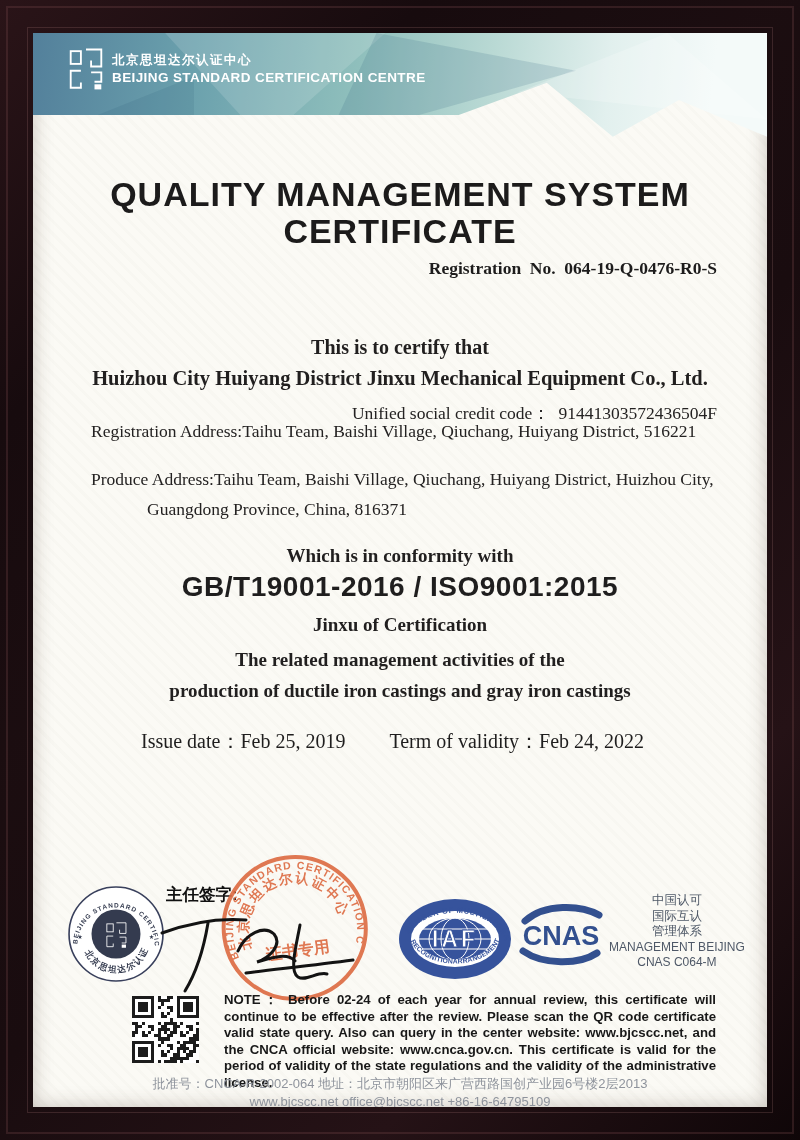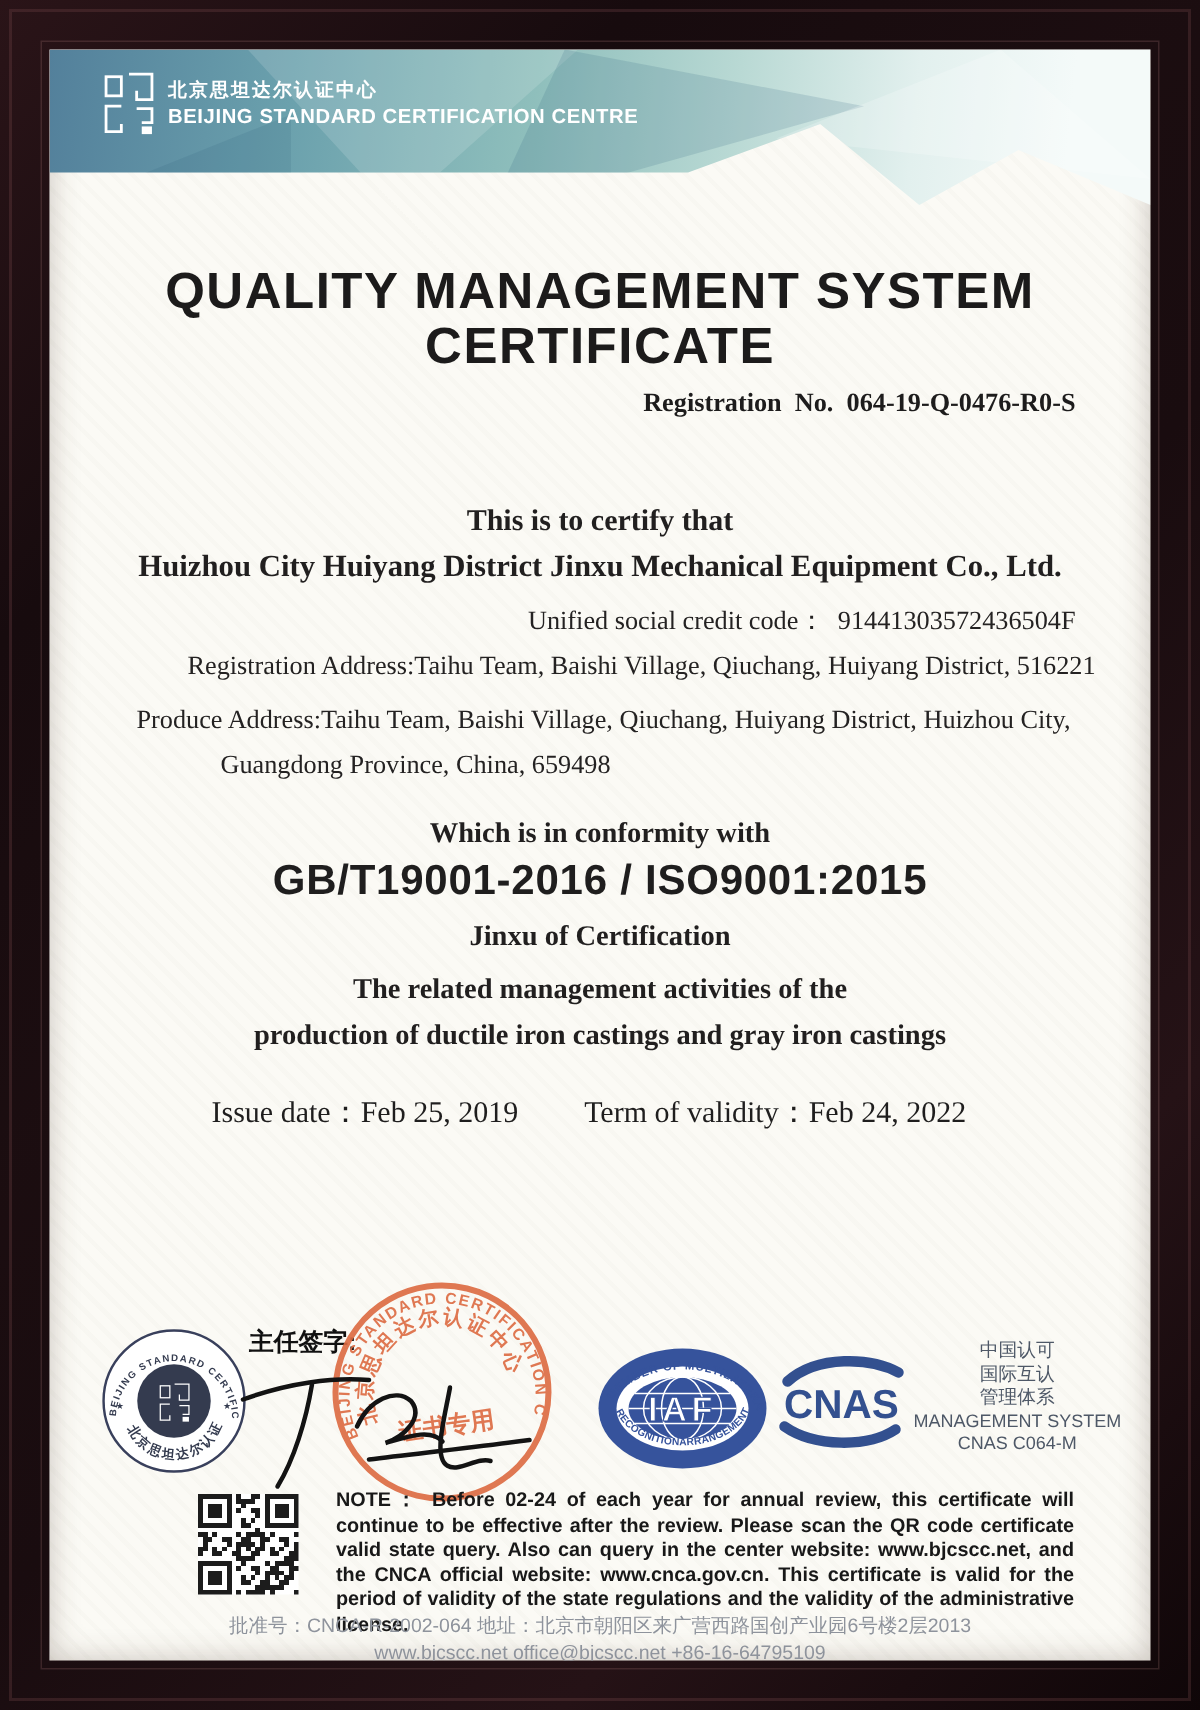--- a/index.html
+++ b/index.html
@@ -48,21 +48,21 @@
     left:0; top:143px; width:100%; text-align:center;
     font-family:"Liberation Sans","DejaVu Sans",sans-serif;
     font-weight:bold; font-size:34px; line-height:37px; letter-spacing:1px; color:#1c1b1b;
   }
   .reg-no { right:50px; top:225px; font-weight:bold; font-size:17.5px; color:#1d1c1c; white-space:pre;text-align:center; }
   .center-line { left:0; width:100%; text-align:center; color:#211f1f; }
   .certify   { top:303px; font-weight:bold; font-size:20px; }
   .company   { top:334px; font-weight:bold; font-size:20.5px; }
   .credit    { right:50px; top:368px; font-size:17.5px; color:#242222; white-space:pre; }
   .addr      { left:58px; font-size:17.5px; color:#242222; }
-  .addr1 { top:400px;margin-left:34px; } .addr2 { top:436px; } .addr3 { top:466px; left:114px; }
+  .addr1 { top:388px; } .addr2 { top:436px; } .addr3 { top:466px; left:114px; }
   .conform   { top:512px; font-weight:bold; font-size:19px; }
   .standard  { top:538px; font-family:"Liberation Sans","DejaVu Sans",sans-serif; font-weight:bold; font-size:28px; letter-spacing:.5px; color:#1f1e1e; }
   .scopelbl  { top:581px; font-weight:bold; font-size:19px; }
   .scope1    { top:616px; font-weight:bold; font-size:19px; }
   .scope2    { top:647px; font-weight:bold; font-size:19px; }
   .dates { left:108px; top:695px; display:flex; gap:44px; font-size:20px; color:#1f1e1e; white-space:pre;justify-content:center; }
   
   .badge { left:34px; top:852px; }
   .sign-label { left:133px; top:851px; font-family:"Liberation Sans","DejaVu Sans",sans-serif; font-weight:bold; font-size:16.5px; color:#111; }
   .stamp { left:187px; top:820px; transform:rotate(-8deg); opacity:.9; }
@@ -122,21 +122,21 @@
   </div>
 
   <div class="abs reg-no">Registration  No.  064-19-Q-0476-R0-S</div>
 
   <div class="abs center-line certify">This is to certify that</div>
   <div class="abs center-line company">Huizhou City Huiyang District Jinxu Mechanical Equipment Co., Ltd.</div>
   <div class="abs credit">Unified social credit code：  91441303572436504F</div>
 
   <div class="abs addr addr1">Registration Address:Taihu Team, Baishi Village, Qiuchang, Huiyang District, 516221</div>
   <div class="abs addr addr2">Produce Address:Taihu Team, Baishi Village, Qiuchang, Huiyang District, Huizhou City,</div>
-  <div class="abs addr addr3">Guangdong Province, China, 659498</div>
+  <div class="abs addr addr3">Guangdong Province, China, 816371</div>
 
   <div class="abs center-line conform">Which is in conformity with</div>
   <div class="abs center-line standard">GB/T19001-2016 / ISO9001:2015</div>
   <div class="abs center-line scopelbl">Jinxu of Certification</div>
   <div class="abs center-line scope1">The related management activities of the</div>
   <div class="abs center-line scope2">production of ductile iron castings and gray iron castings</div>
 
   <div class="abs dates">
     <span><span>Issue date：</span><span>Feb 25, 2019</span></span>
     <span><span>Term of validity：</span><span>Feb 24, 2022</span></span>
@@ -228,21 +228,21 @@
       <path d="M10,20 C30,2 66,4 84,14" fill="none" stroke="#33508f" stroke-width="7" stroke-linecap="round"></path>
       <path d="M8,50 C28,64 64,64 82,52" fill="none" stroke="#33508f" stroke-width="7" stroke-linecap="round"></path>
       <text class="seal-sans" x="46" y="44" text-anchor="middle" font-size="27" font-weight="bold" fill="#33508f">CNAS</text>
     </svg>
   </div>
 
   <div class="abs accred">
     <div>中国认可</div>
     <div>国际互认</div>
     <div>管理体系</div>
-    <div>MANAGEMENT SYSTEM</div>
+    <div>MANAGEMENT BEIJING</div>
     <div>CNAS C064-M</div>
   </div>
 
   <div class="abs qr">
       <svg viewBox="0 0 21 21" shape-rendering="crispEdges">
         <rect width="21" height="21" fill="#fff"></rect>
         <rect x="0" y="8" width="1" height="1" fill="#1c1c1c"></rect>
         <rect x="0" y="11" width="1" height="1" fill="#1c1c1c"></rect>
         <rect x="0" y="12" width="1" height="1" fill="#1c1c1c"></rect>
         <rect x="1" y="8" width="1" height="1" fill="#1c1c1c"></rect>

